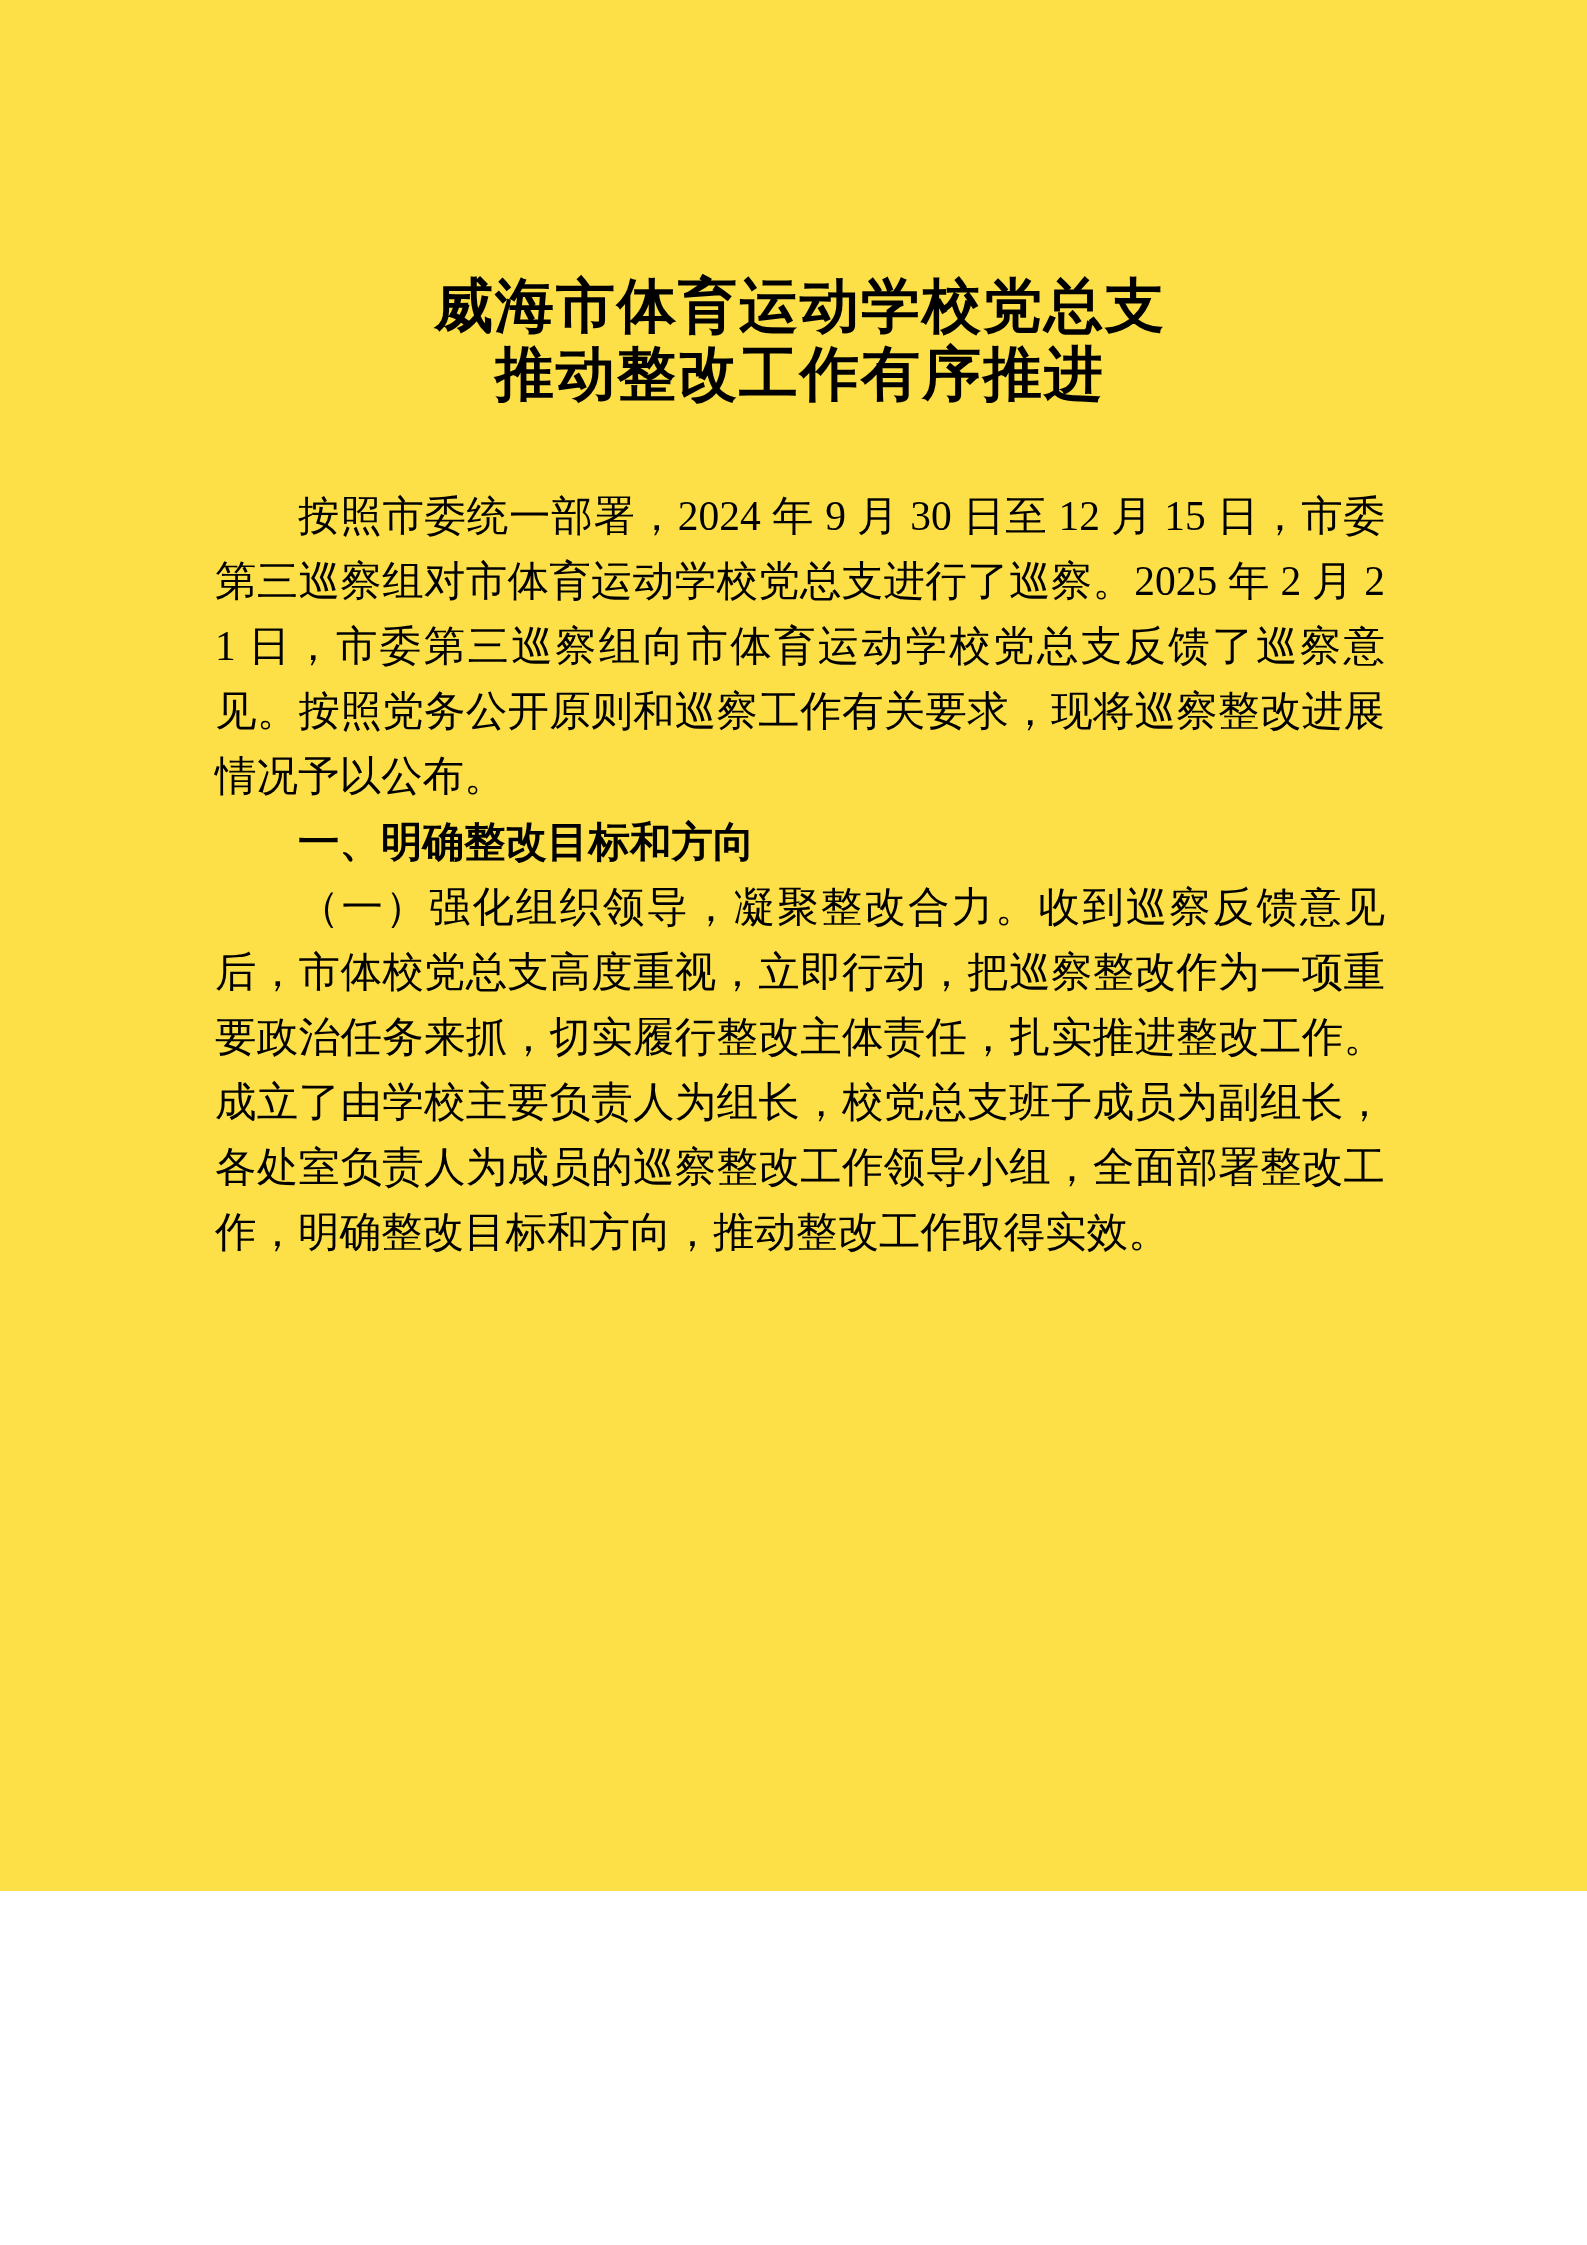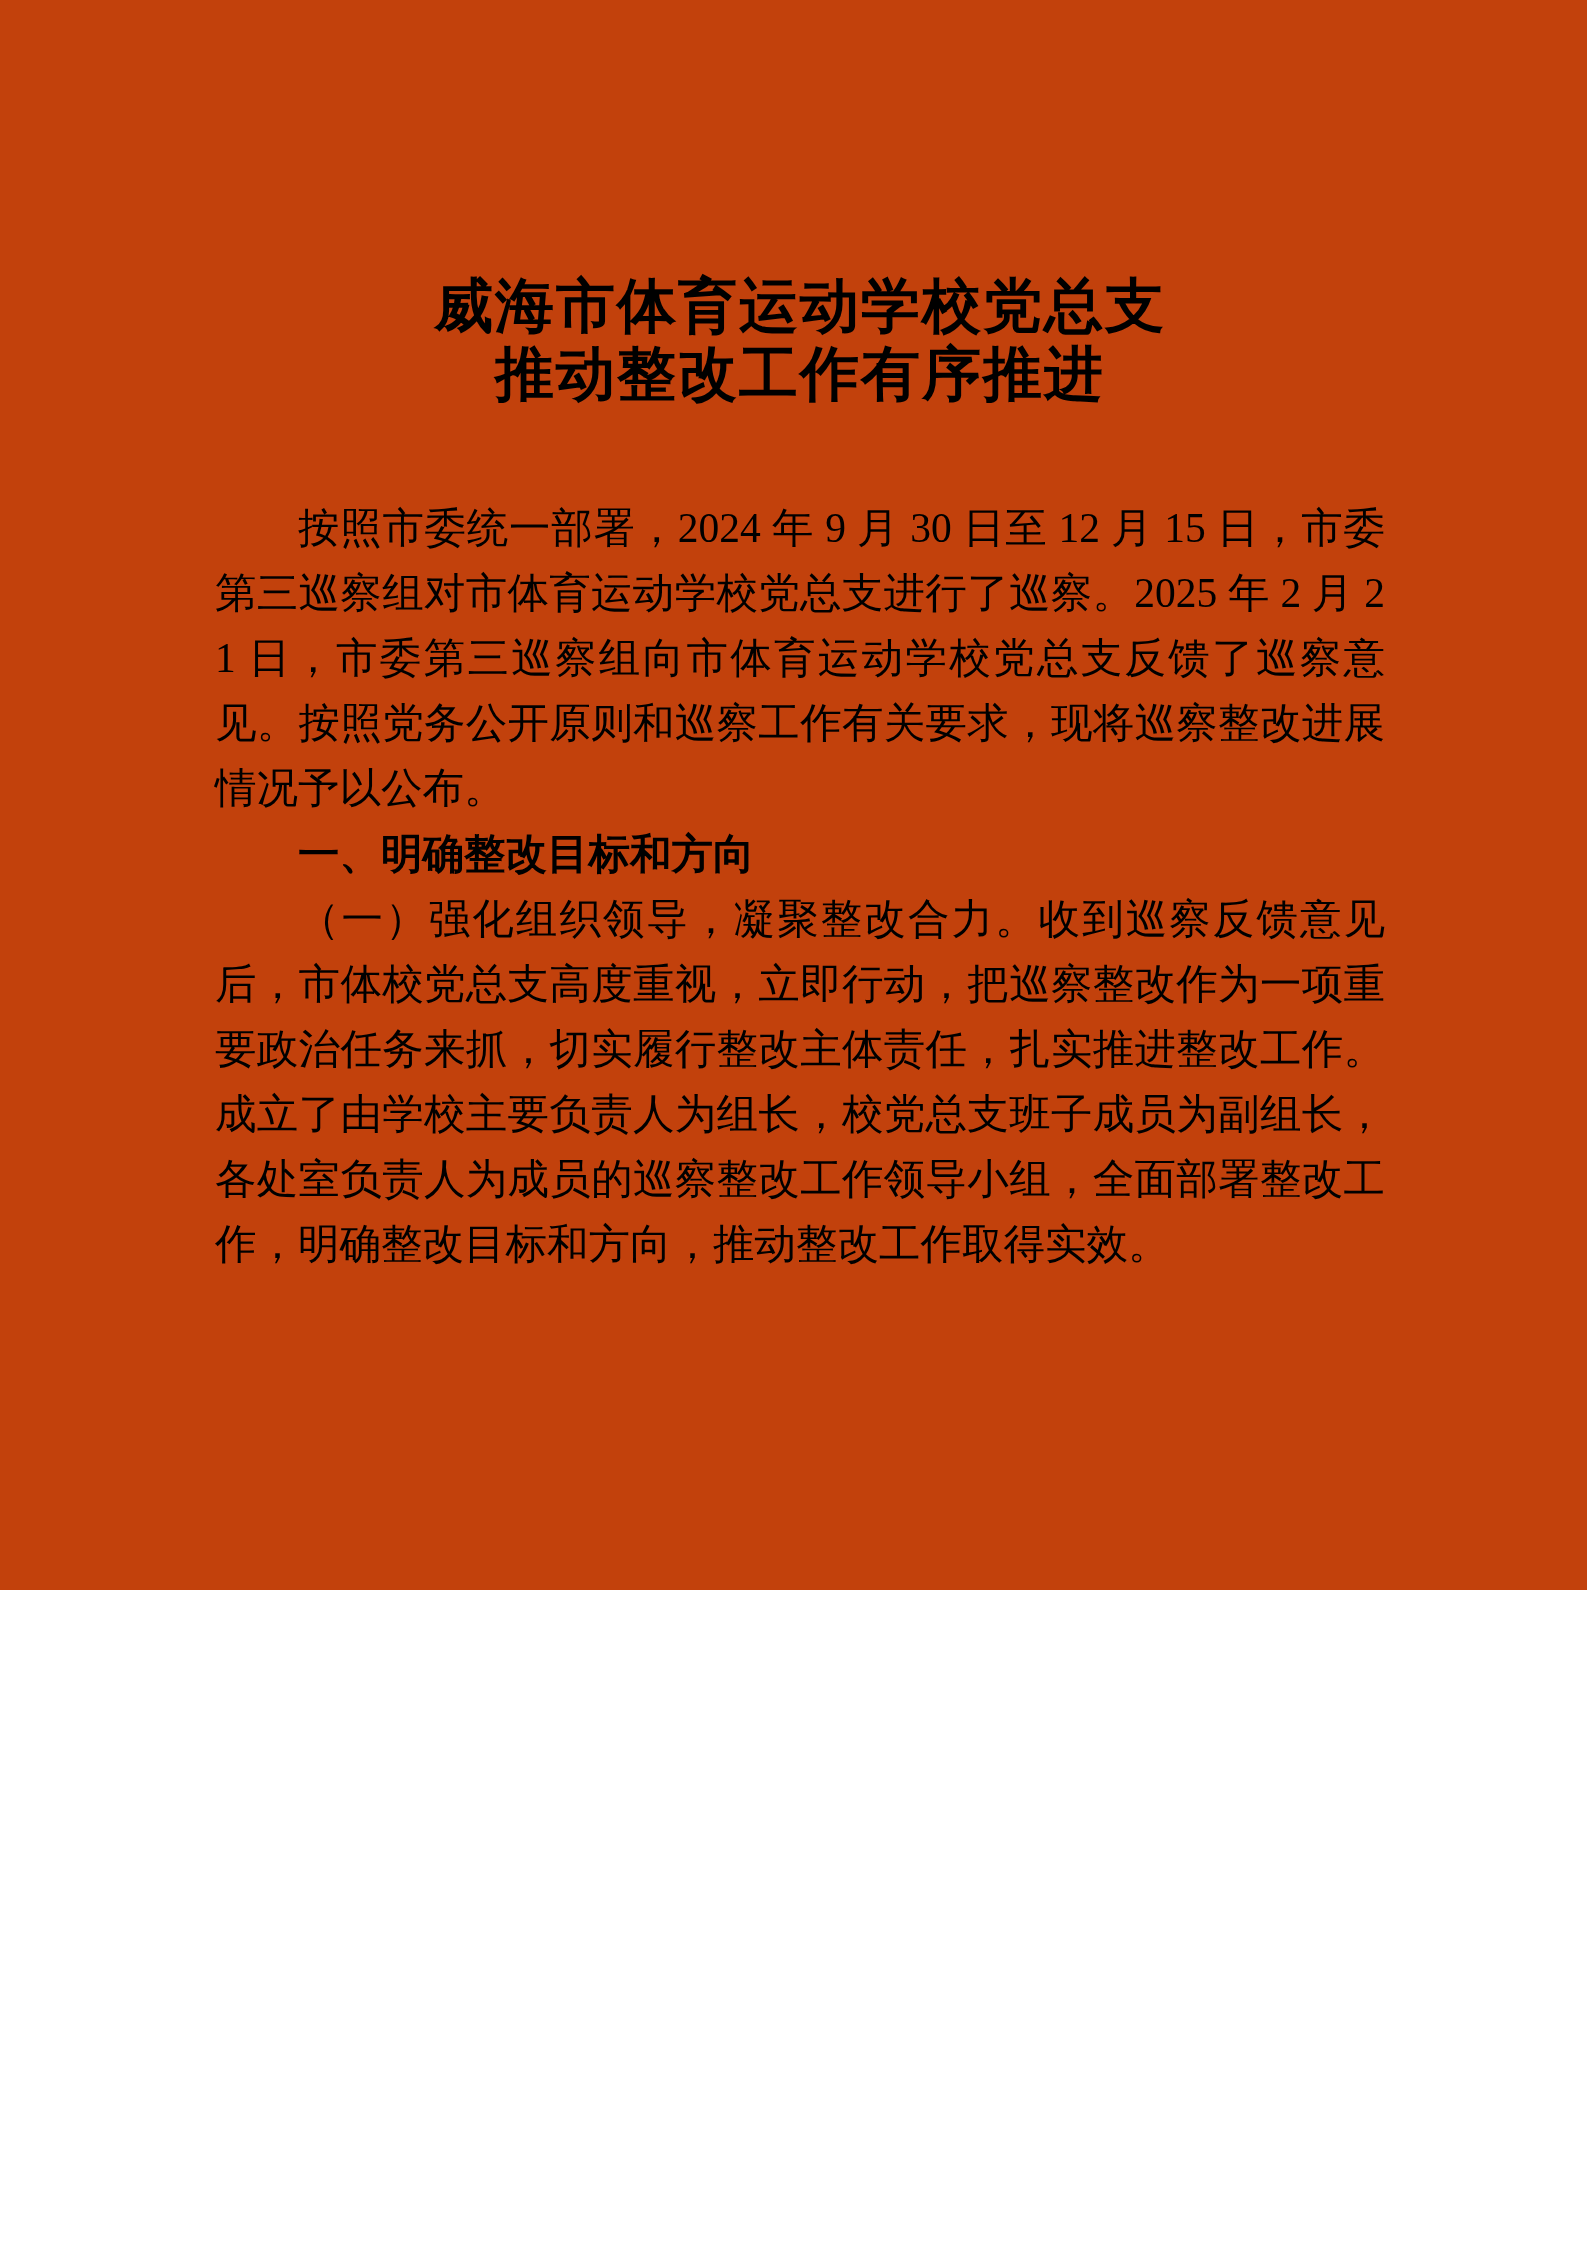--- a/index.html
+++ b/index.html
@@ -3,41 +3,41 @@
 <meta charset="utf-8">
 <style>
   html, body {
     margin: 0;
     padding: 0;
     background: #ffffff;
   }
   .page {
     position: relative;
     width: 1587px;
-    height: 1590px;
-    background: #c2410c;
+    height: 1891px;
+    background: #fde047;
     color: #000000;
     overflow: hidden;
     font-family: "Liberation Serif", "DejaVu Serif", serif;
   }
   .title-block {
     position: absolute;
     top: 272px;
     left: 215px;
     width: 1170px;
     text-align: center;
     font-weight: bold;
     font-size: 59px;
     line-height: 68px;
     letter-spacing: 2px;
     font-family: "Liberation Serif", "DejaVu Serif", serif;
   }
   .body-block {
     position: absolute;
-    top: 496px;
+    top: 484px;
     left: 215px;
     width: 1170px;
     font-size: 41.5px;
     line-height: 65px;
     text-align: justify;
     text-justify: inter-character;
     word-break: break-all;
   }
   .body-block p {
     margin: 0;

